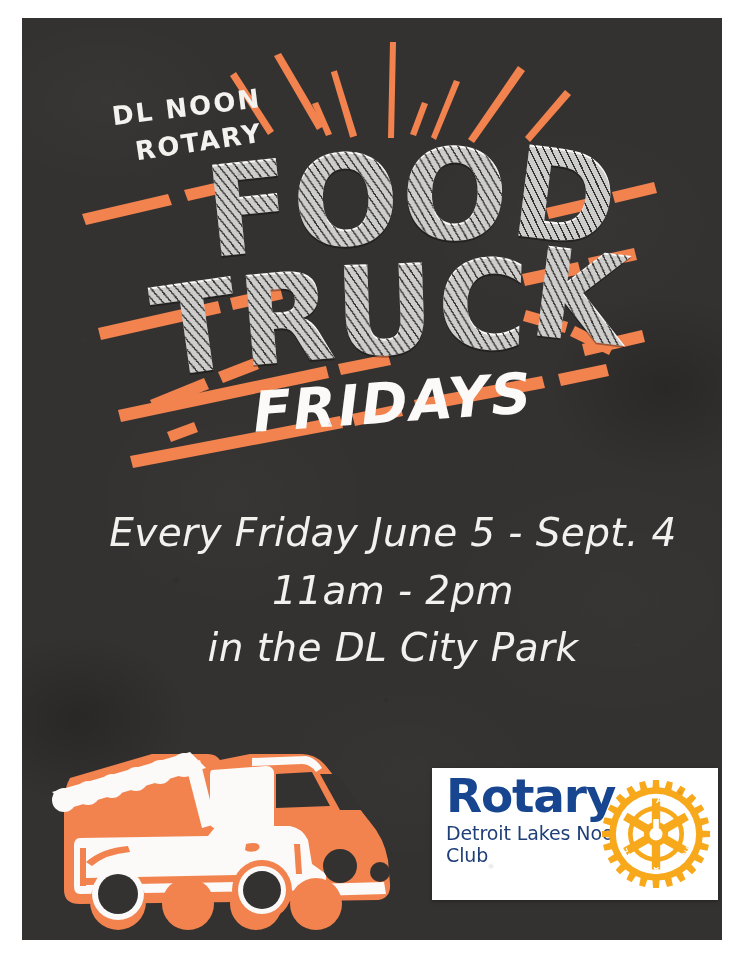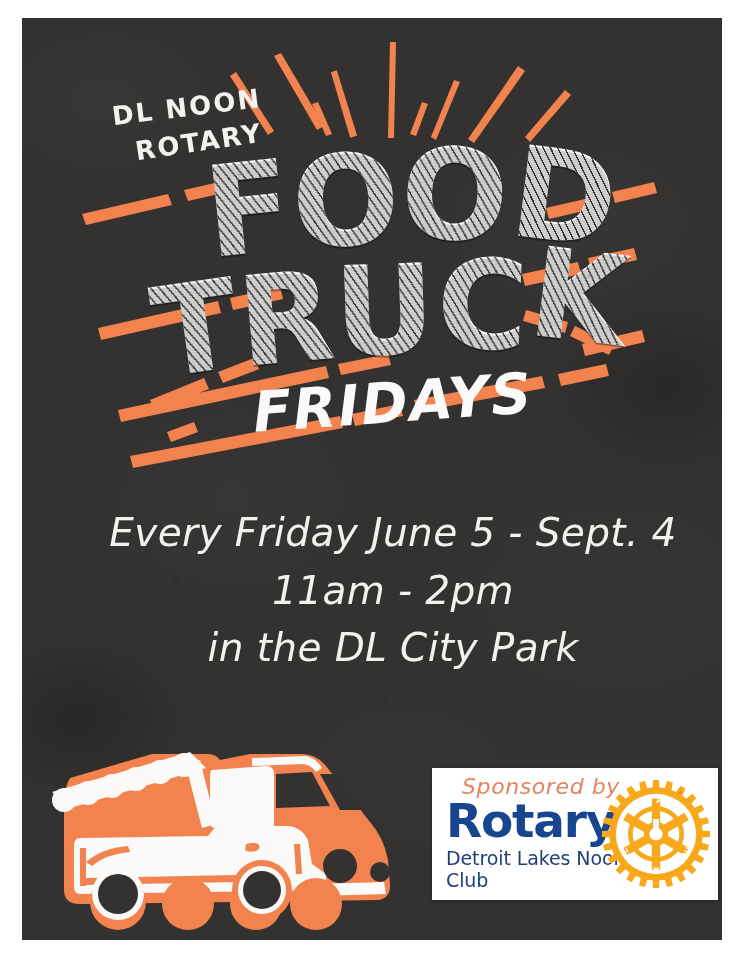--- a/index.html
+++ b/index.html
@@ -400,21 +400,20 @@
 
       <circle cx="78" cy="150" r="26" fill="#FBFAF8"></circle>
       <circle cx="78" cy="150" r="20" fill="#343231"></circle>
       <circle cx="222" cy="146" r="30" fill="#F2834F"></circle>
       <circle cx="222" cy="146" r="24" fill="#FBFAF8"></circle>
       <circle cx="222" cy="146" r="19" fill="#343231"></circle>
     </svg>
 
     <div class="sponsor">
       <div class="sp-text">
-        <div class="sp-by">Sponsored by</div>
         <div class="sp-rotary">Rotary</div>
         <div class="sp-club">Detroit Lakes Noon Club</div>
       </div>
 
       <svg class="sp-wheel" viewBox="0 0 120 120" width="112" height="112" aria-hidden="true">
         <defs>
           <path id="arcTop" d="M 60 60 m -33 0 a 33 33 0 0 1 66 0" fill="none"></path>
           <path id="arcBottom" d="M 60 60 m 35 0 a 35 35 0 0 1 -70 0" fill="none"></path>
         </defs>
 

